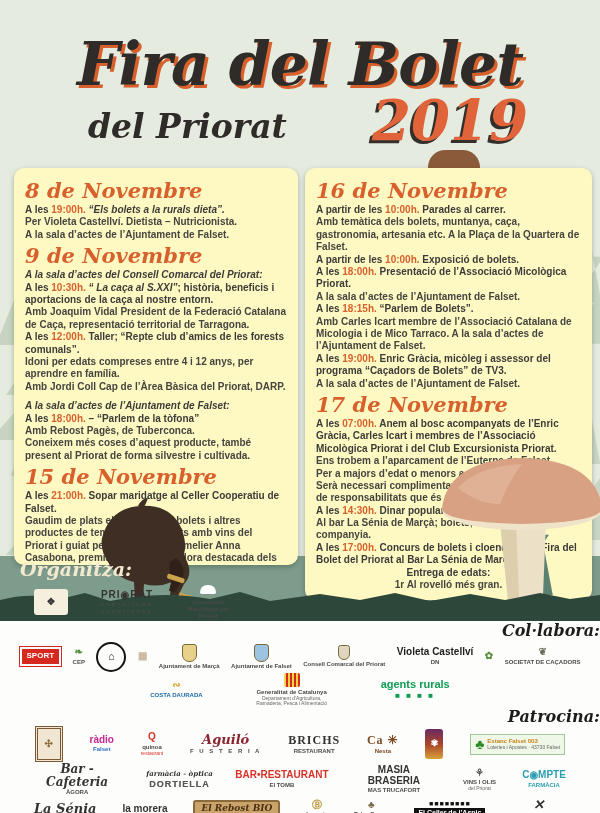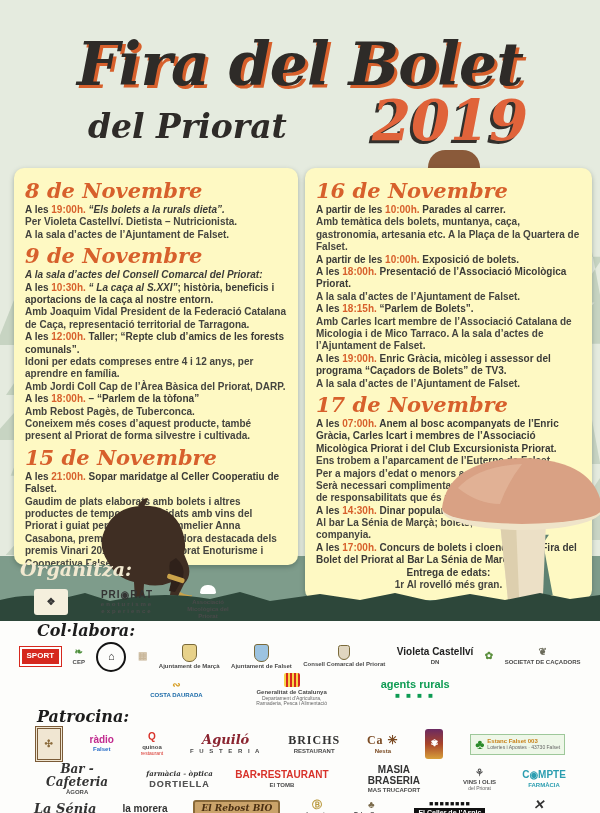--- a/index.html
+++ b/index.html
@@ -53,21 +53,21 @@
 
   
   .boar{position:absolute;left:88px;top:492px;z-index:3;}
   .mushroom-big{position:absolute;left:438px;top:452px;z-index:3;}
   .mushroom-top{position:absolute;left:428px;top:150px;width:52px;height:20px;background:#8a5a3a;
     border-radius:26px 26px 4px 4px;z-index:0;}
 
   
   .sponsors{position:absolute;left:0;top:621px;width:600px;height:192px;background:#fdfdfb;z-index:6;
     display:flex;flex-direction:column;}
-  .script-label{text-align:left;font-family:"DejaVu Serif",serif;font-style:italic;font-weight:bold;
+  .script-label{text-align:right;font-family:"DejaVu Serif",serif;font-style:italic;font-weight:bold;
     font-size:16px;color:#1c1c1c;line-height:1.1;margin:1px 0;padding-left:37px;}
   .logo-row{display:flex;justify-content:space-evenly;align-items:center;padding:1px 8px;}
   .logo{display:flex;flex-direction:column;align-items:center;justify-content:center;text-align:center;max-width:86px;}
   .logo .l1{font-size:10px;font-weight:800;color:#333;line-height:1.05;}
   .logo .l2{font-size:6px;font-weight:700;color:#4a4a4a;line-height:1.15;margin-top:1px;}
   .logo .l3{font-size:5px;color:#666;line-height:1.1;}
 
   .box-red{background:#d6281e;border:2px solid #fff;outline:1px solid #d6281e;padding:3px 5px;}
   .box-red .l1{color:#fff;font-size:8px;}
   .circle-black{border:2.5px solid #141414;border-radius:50%;width:26px;height:26px;}
@@ -133,20 +133,21 @@
       <p class="line"><span class="s-b">A les </span><span class="s-t">19:00h.</span><span class="s-bi"> “Els bolets a la rurals dieta”.</span></p>
       <p class="line"><span class="s-n">Per Violeta Castellví. Dietista – Nutricionista.</span></p>
       <p class="line"><span class="s-n">A la sala d’actes de l’Ajuntament de Falset.</span></p>
       <div class="date-h">9 de Novembre</div>
       <p class="line"><span class="s-i">A la sala d’actes del Consell Comarcal del Priorat:</span></p>
       <p class="line"><span class="s-b">A les </span><span class="s-t">10:30h.</span><span class="s-bi"> “ La caça al S.XXI”</span><span class="s-b">; història, beneficis i aportacions de la caça al nostre entorn.</span></p>
       <p class="line"><span class="s-n">Amb Joaquim Vidal President de la Federació Catalana de Caça, representació territorial de Tarragona.</span></p>
       <p class="line"><span class="s-b">A les </span><span class="s-t">12:00h.</span><span class="s-b"> Taller; “Repte club d’amics de les forests comunals”.</span></p>
       <p class="line"><span class="s-n">Idoni per edats compreses entre 4 i 12 anys, per aprendre en família.</span></p>
       <p class="line"><span class="s-n">Amb Jordi Coll Cap de l’Àrea Bàsica del Priorat, DARP.</span></p>
+      <p class="line gap"><span class="s-i">A la sala d’actes de l’Ajuntament de Falset:</span></p>
       <p class="line"><span class="s-b">A les </span><span class="s-t">18:00h.</span><span class="s-b"> – “Parlem de la tòfona”</span></p>
       <p class="line"><span class="s-n">Amb Rebost Pagès, de Tuberconca.</span></p>
       <p class="line"><span class="s-n">Coneixem més coses d’aquest producte, també present al Priorat de forma silvestre i cultivada.</span></p>
       <div class="date-h">15 de Novembre</div>
       <p class="line"><span class="s-b">A les </span><span class="s-t">21:00h.</span><span class="s-b"> Sopar maridatge al Celler Cooperatiu de Falset.</span></p>
       <p class="line"><span class="s-n">Gaudim de plats elaborats amb bolets i altres productes de temporada, maridats amb vins del Priorat i guiat per l’enòloga i sommelier Anna Casabona, premiada com a tastadora destacada dels premis Vinari 2019. Organitza Priorat Enoturisme i Cooperativa Falset – Marçà.</span></p>
     </div>
   <div class="panel panel-right">
       <div class="date-h">16 de Novembre</div>
       <p class="line"><span class="s-b">A partir de les </span><span class="s-t">10:00h.</span><span class="s-b"> Parades al carrer.</span></p>

